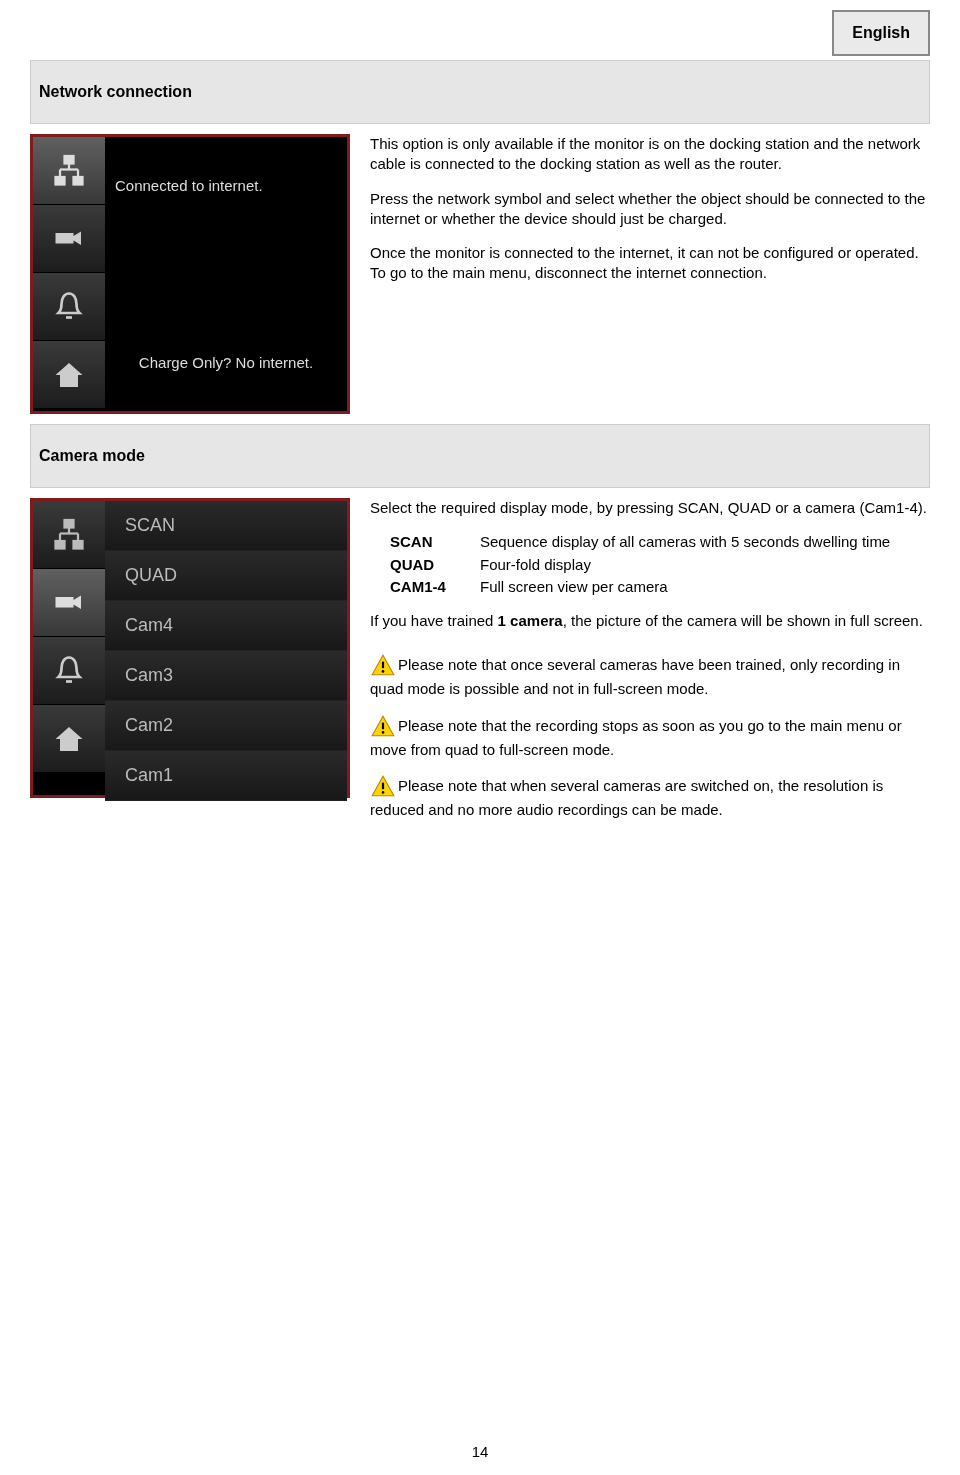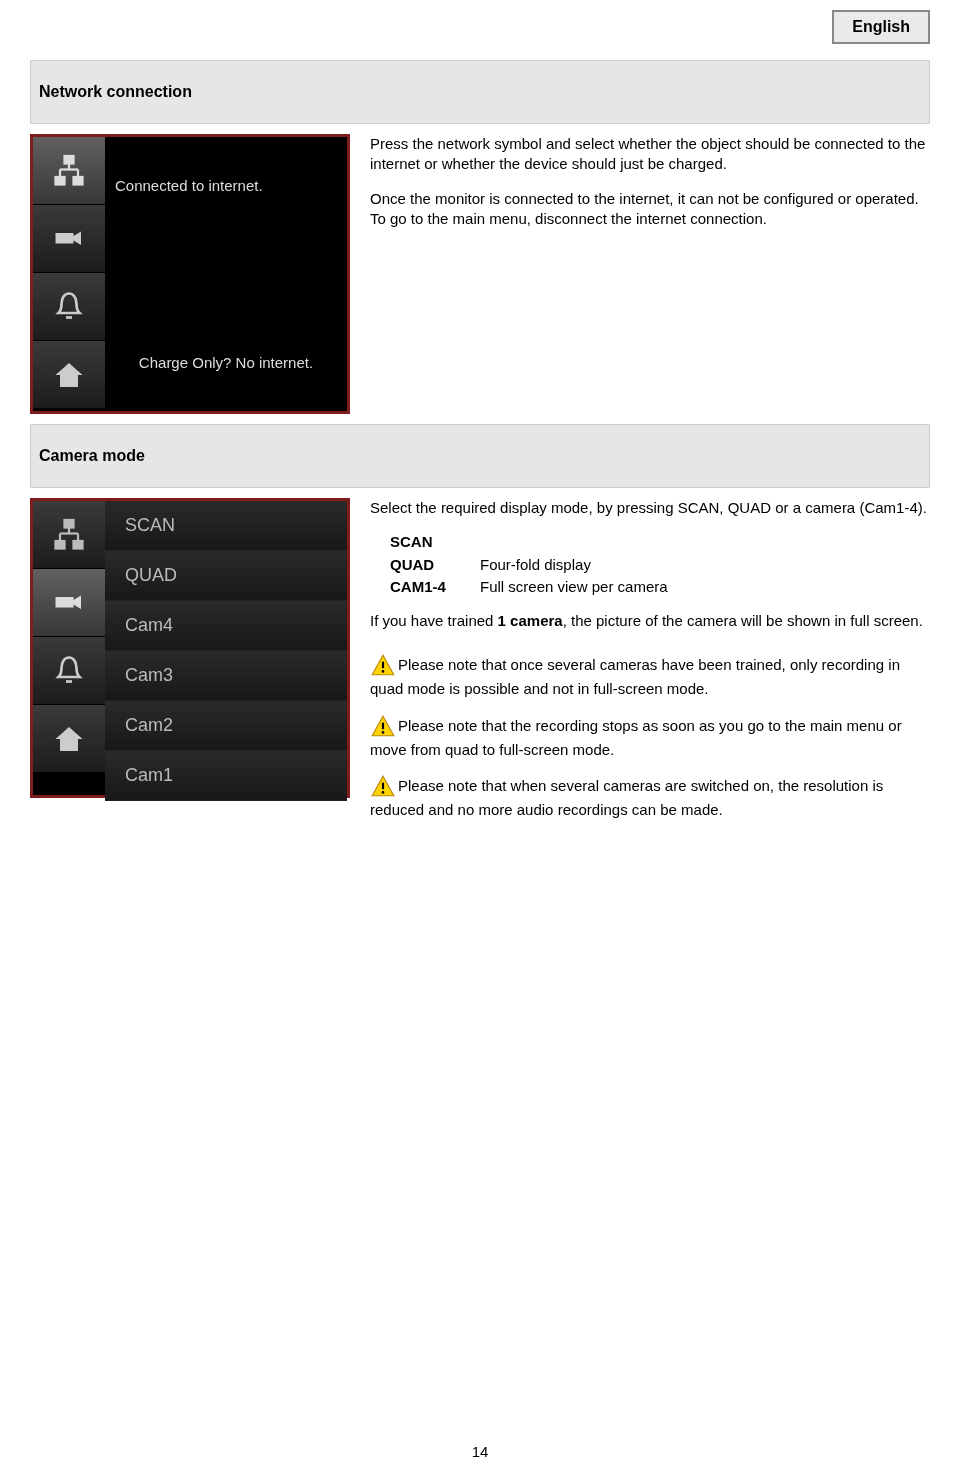--- a/index.html
+++ b/index.html
@@ -14,21 +14,21 @@
   }
   .page {
     padding: 12px 30px 40px 30px;
   }
   .lang-badge {
     position: absolute;
     top: 10px;
     right: 30px;
     border: 2px solid #888;
     background: #eaeaea;
-    padding: 6px 18px;
+    padding: 12px 18px;
     font-weight: bold;
     font-size: 16px;
   }
   .section-header {
     background: #e6e6e6;
     border: 1px solid #ccc;
     padding: 22px 8px;
     font-weight: bold;
     font-size: 16px;
     margin-top: 48px;
@@ -156,20 +156,21 @@
           </div>
         </div>
         <div class="main-area">
           <div class="status-text">Connected to internet.</div>
           <div class="status-text" style="text-align:center;">Charge Only? No internet.</div>
         </div>
       </div>
     </div>
 
     <div class="text-col">
+      <p class="para">This option is only available if the monitor is on the docking station and the network cable is connected to the docking station as well as the router.</p>
       <p class="para">Press the network symbol and select whether the object should be connected to the internet or whether the device should just be charged.</p>
       <p class="para">Once the monitor is connected to the internet, it can not be configured or operated. To go to the main menu, disconnect the internet connection.</p>
     </div>
   </div>
 
   <div class="section-header camera">Camera mode</div>
 
   <div class="content-row">
     <div class="screenshot" style="height:300px;">
       <div class="screenshot-body">
@@ -212,20 +213,21 @@
         </div>
       </div>
     </div>
 
     <div class="text-col">
       <p class="para">Select the required display mode, by pressing SCAN, QUAD or a camera (Cam1-4).</p>
 
       <div class="def-table">
         <div class="def-row">
           <div class="def-term">SCAN</div>
+          <div class="def-desc">Sequence display of all cameras with 5 seconds dwelling time</div>
         </div>
         <div class="def-row">
           <div class="def-term">QUAD</div>
           <div class="def-desc">Four-fold display</div>
         </div>
         <div class="def-row">
           <div class="def-term">CAM1-4</div>
           <div class="def-desc">Full screen view per camera</div>
         </div>
       </div>

